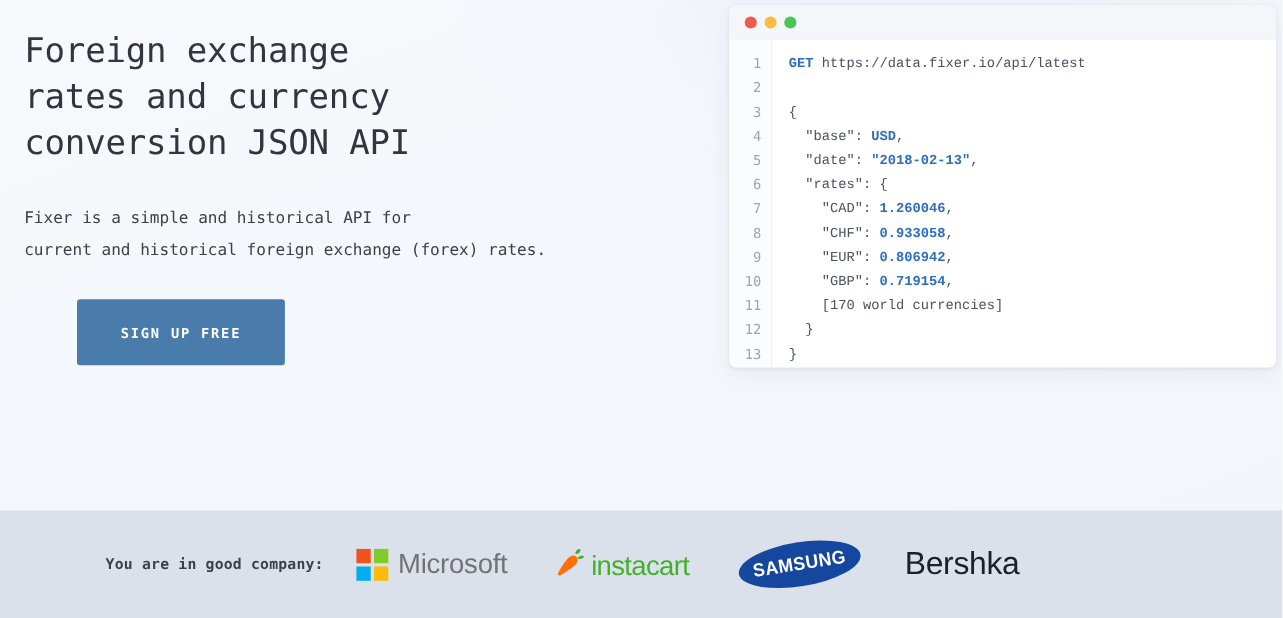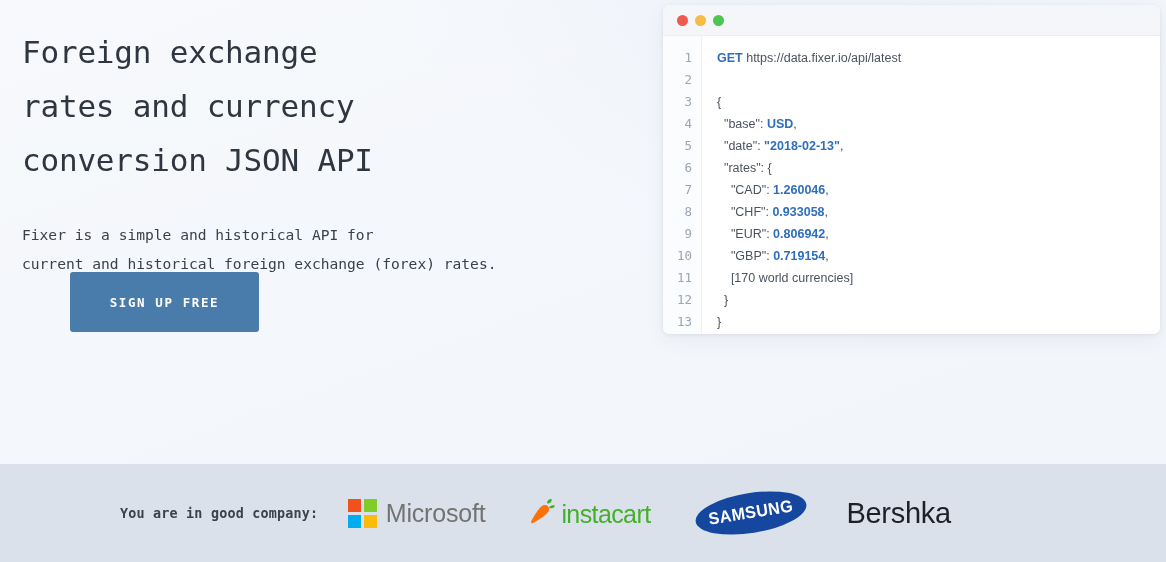--- a/index.html
+++ b/index.html
@@ -33,21 +33,21 @@
   }
   .hero-left {
     position: absolute;
     left: 22px;
     top: 25px;
     width: 600px;
   }
   .headline {
     font-family: "DejaVu Sans Mono", "Liberation Mono", monospace;
     font-size: 31px;
-    line-height: 54px;
+    line-height: 42px;
     font-weight: 400;
     color: #2f3640;
     letter-spacing: -0.2px;
     margin: 0;
     white-space: pre;
   }
   .subhead {
     font-family: "DejaVu Sans Mono", "Liberation Mono", monospace;
     font-size: 14.6px;
     line-height: 29px;
@@ -146,21 +146,21 @@
     text-align: right;
     padding-right: 9px;
   }
   .code-lines {
     flex: 1 1 auto;
     padding-top: 11px;
     padding-left: 15px;
     box-sizing: border-box;
   }
   .code-lines .cl {
-    font-family: Liberation Sans, sans-serif;
+    font-family: Liberation Mono, monospace;
     font-size: 12.5px;
     line-height: 22px;
     color: #434c59;
     white-space: pre;
     height: 22px;
   }
   .tok-method { color: #2f6ebb; font-weight: 700; }
   .tok-url { color: #4a5360; }
   .tok-val { color: #2f6ebb; font-weight: 700; }
   .tok-plain { color: #4a5360; }
@@ -172,21 +172,21 @@
     top: 464px;
     width: 1166px;
     height: 98px;
     background: #dbe1ea;
     display: flex;
     align-items: center;
   }
   .logos-inner {
     display: flex;
     align-items: center;
-    margin-left: 120px;
+    margin-left: 96px;
     gap: 0;
   }
   .good-company {
     font-family: "DejaVu Sans Mono", "Liberation Mono", monospace;
     font-size: 13.4px;
     font-weight: 700;
     color: #3b424c;
     letter-spacing: 0.2px;
     white-space: pre;
   }

